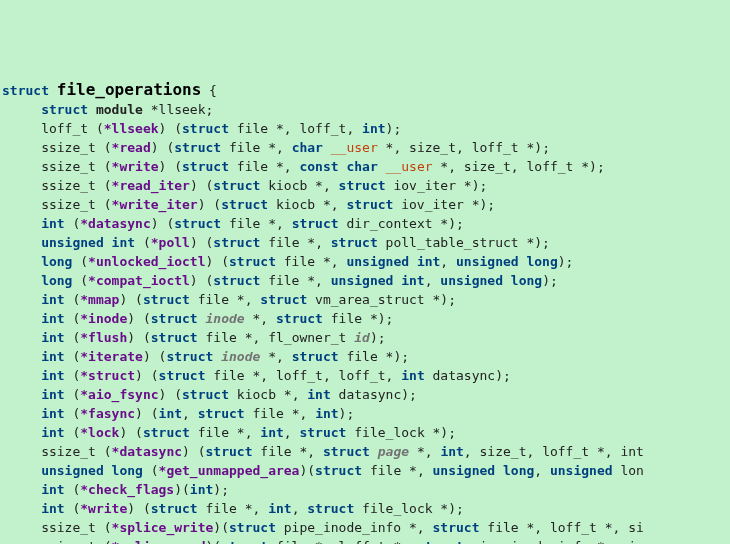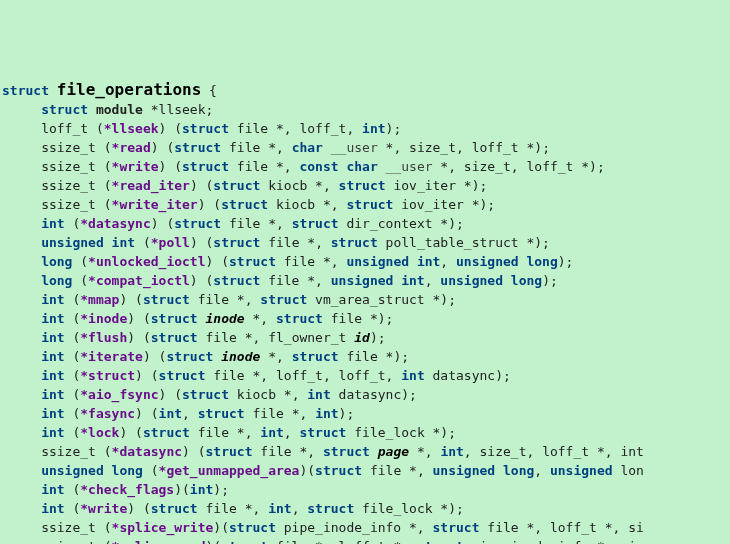--- a/index.html
+++ b/index.html
@@ -11,22 +11,22 @@
     white-space: pre;
     padding: 4px 2px;
     width: 730px;
     height: 544px;
     overflow: hidden;
     color: #222;
   }
   .kw { color: #004080; font-weight: bold; }       
   .title { color: #000; font-weight: bold; font-size: 16px; }
   .fn { color: #6a0d8a; font-weight: bold; }        
-  .par { color: #000000; font-style: italic; font-weight: bold; }   
-  .us { color: #404040; }
+  .par { color: #737373; font-style: italic; font-weight: bold; }   
+  .us { color: #c2410c; }
   .faint { font-weight: bold; }
 </style>
 </head>
 <body>
 
 
 
 <span class="kw">struct</span> <span class="title">file_operations</span> {
      <span class="kw">struct</span> <span class="faint">module</span> <span>*llseek</span>;
      <span>loff_t</span> (<span class="fn">*llseek</span>) (<span class="kw">struct</span><span> file *</span>, <span>loff_t</span>, <span class="kw">int</span>);

